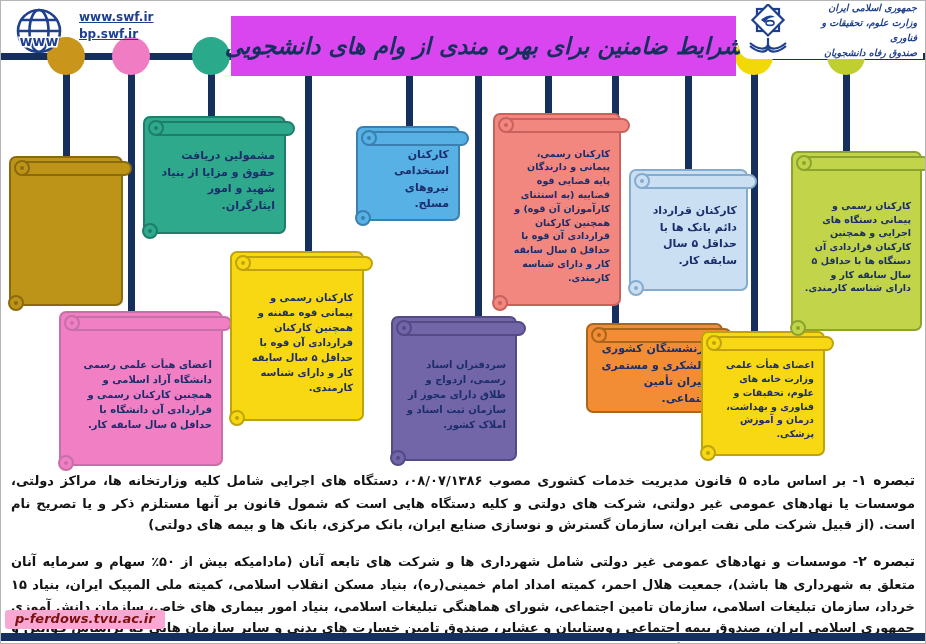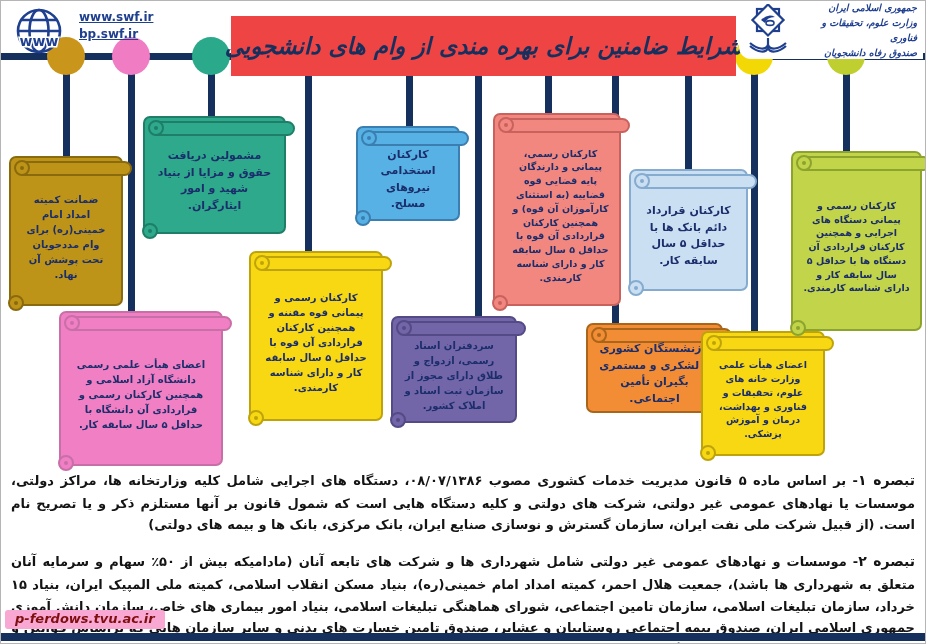--- a/index.html
+++ b/index.html
@@ -12,21 +12,21 @@
   
   .topline { position:absolute; left:0; top:52px; width:100%; height:7px; background:#16305E; z-index:1; }
   .vline  { position:absolute; top:55px; width:7px; background:#16305E; z-index:1; }
   .dot    { position:absolute; top:36px; width:38px; height:38px; border-radius:50%; z-index:2; }
 
   
   .globe { position:absolute; left:10px; top:4px; z-index:4; }
   .urls  { position:absolute; left:78px; top:8px; z-index:4; direction:ltr; }
   .urls a { display:block; color:#1F3F8F; font-weight:bold; font-size:12px; text-decoration:underline; line-height:1.45; }
   .titlebar {
-    position:absolute; left:230px; top:15px; width:505px; height:60px; background:#ef4444; z-index:4;
+    position:absolute; left:230px; top:15px; width:505px; height:60px; background:#d946ef; z-index:4;
     display:flex; align-items:center; justify-content:center;
     color:#16305E; font-weight:bold; font-style:italic; font-size:23px; direction:rtl; white-space:nowrap;
   }
   .logo {
     position:absolute; right:2px; top:0; width:184px; height:58px; background:#fff; z-index:4;
     border-radius:0 0 0 12px; display:flex; align-items:center; gap:2px; padding:2px 6px;
   }
   .logo .ltxt { flex:1; direction:rtl; text-align:right; color:#1F3F8F; font-style:italic; font-weight:bold; font-size:9.5px; line-height:1.6; }
 
   
@@ -39,21 +39,21 @@
     background:var(--fill); border:2px solid var(--edge); border-radius:4px 9px 9px 4px;
   }
   .curl {
     position:absolute; width:16px; height:16px; border-radius:50%;
     background:var(--fill); border:2px solid var(--edge);
   }
   .curl::after { content:''; position:absolute; left:4px; top:4px; width:4px; height:4px; border-radius:50%; background:var(--edge); }
   .curl.ctop { top:2px; left:3px; }
   .curl.cbot { bottom:-7px; left:-3px; }
   .txt {
-    position:relative; width:100%; color:#1B2E6B; font-weight:bold; text-align:center;
+    position:relative; width:100%; color:#1B2E6B; font-weight:bold; 
     direction:rtl; font-size:10px; line-height:1.5;
   }
   .big   .txt { font-size:11px; }
   .dense .txt { font-size:9.5px; line-height:1.45; }
 
   
   .notes {
     position:absolute; left:10px; right:10px; top:468px; z-index:3;
     direction:rtl; text-align:justify; color:#141414; font-weight:bold; font-size:13px; line-height:1.68;
   }
@@ -129,21 +129,20 @@
       <div>جمهوری اسلامی ایران</div>
       <div>وزارت علوم، تحقیقات و فناوری</div>
       <div>صندوق رفاه دانشجویان</div>
     </div>
   </div>
 
   <div class="scroll" style="left: 8px; top: 155px; width: 114px; height: 150px; --fill: #BE9418; --edge: #8A6A0E;">
     <div class="roll"></div>
     <div class="curl ctop"></div>
     <div class="curl cbot"></div>
-    <div class="txt">ضمانت کمیته امداد امام خمینی(ره) برای وام مددجویان تحت پوشش آن نهاد.</div>
   </div>
 
   <div class="scroll big" style="left: 142px; top: 115px; width: 143px; height: 118px; --fill: #2EA98C; --edge: #1E7E67;">
     <div class="roll"></div>
     <div class="curl ctop"></div>
     <div class="curl cbot"></div>
     <div class="txt">مشمولین دریافت حقوق و مزایا از بنیاد شهید و امور ایثارگران.</div>
   </div>
 
   <div class="scroll" style="left: 58px; top: 310px; width: 164px; height: 155px; --fill: #F07FC4; --edge: #C86FA8;">
@@ -153,28 +152,28 @@
     <div class="txt">اعضای هیأت علمی رسمی دانشگاه آزاد اسلامی و همچنین کارکنان رسمی و قراردادی آن دانشگاه با حداقل ۵ سال سابقه کار.</div>
   </div>
 
   <div class="scroll big" style="left: 355px; top: 125px; width: 104px; height: 95px; --fill: #57B1E5; --edge: #3A7FB0;">
     <div class="roll"></div>
     <div class="curl ctop"></div>
     <div class="curl cbot"></div>
     <div class="txt">کارکنان استخدامی نیروهای مسلح.</div>
   </div>
 
-  <div class="scroll" style="left: 248px; top: 250px; width: 134px; height: 170px; --fill: #F8D813; --edge: #BFA30B;">
+  <div class="scroll" style="left: 229px; top: 250px; width: 134px; height: 170px; --fill: #F8D813; --edge: #BFA30B;">
     <div class="roll"></div>
     <div class="curl ctop"></div>
     <div class="curl cbot"></div>
     <div class="txt">کارکنان رسمی و پیمانی قوه مقننه و همچنین کارکنان قراردادی آن قوه با حداقل ۵ سال سابقه کار و دارای شناسه کارمندی.</div>
   </div>
 
-  <div class="scroll" style="left: 390px; top: 315px; width: 126px; height: 107px; --fill: #7265A8; --edge: #544A85;">
+  <div class="scroll" style="left: 390px; top: 315px; width: 126px; height: 145px; --fill: #7265A8; --edge: #544A85;">
     <div class="roll"></div>
     <div class="curl ctop"></div>
     <div class="curl cbot"></div>
     <div class="txt">سردفتران اسناد رسمی، ازدواج و طلاق دارای مجوز از سازمان ثبت اسناد و املاک کشور.</div>
   </div>
 
   <div class="scroll dense" style="left: 492px; top: 112px; width: 128px; height: 193px; padding-left: 16px; --fill: #F28780; --edge: #C9625C;">
     <div class="roll"></div>
     <div class="curl ctop"></div>
     <div class="curl cbot"></div>

